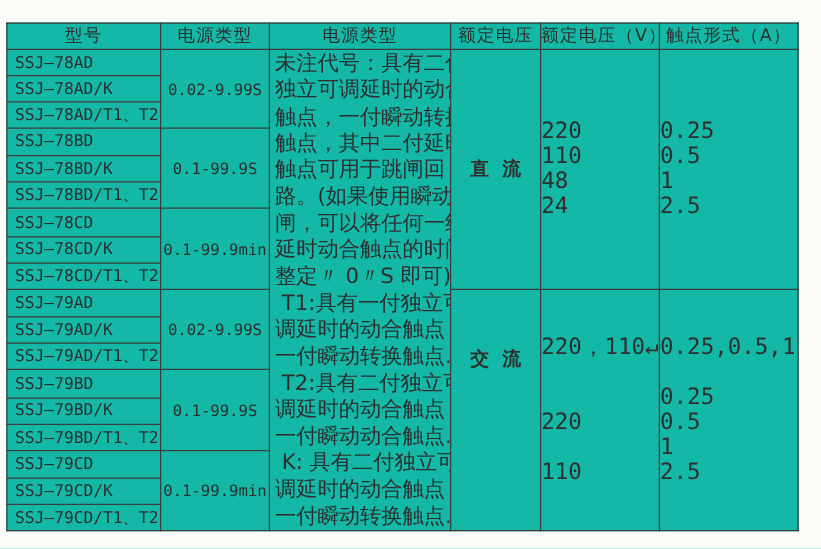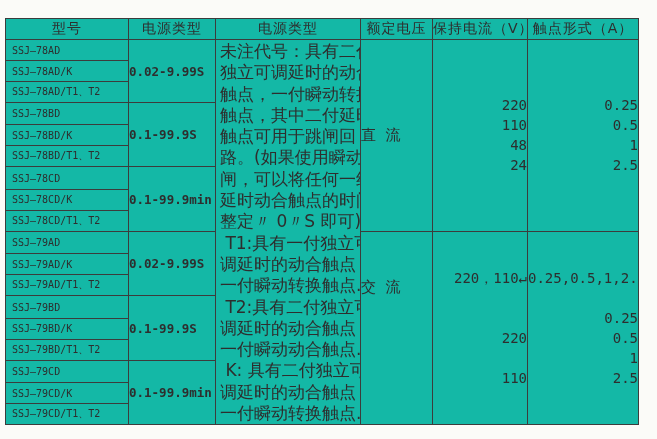--- a/index.html
+++ b/index.html
@@ -21,39 +21,39 @@
     padding:0;overflow:hidden;
   }
   .spec-table thead tr{height:21px;}
   .spec-table tbody tr{height:21px;}
   th.hdr{
     font-weight:normal;font-size:14px;text-align:center;
     letter-spacing:1px;white-space:nowrap;
   }
   td.model{
     font-family:"DejaVu Sans Mono","Liberation Mono",monospace;
-    font-size:10px;text-align:left;padding-left:6px;white-space:nowrap;
+    font-size:13px;text-align:left;padding-left:6px;white-space:nowrap;
   }
   td.delay{
     font-family:"DejaVu Sans Mono","Liberation Mono",monospace;
-    font-size:12.5px;white-space:nowrap;font-weight:bold;
+    font-size:12.5px;text-align:center;white-space:nowrap;
   }
   td.contact{
     vertical-align:top;text-align:left;
     font-size:17px;line-height:21.3px;
     padding:1px 2px 0 4px;
     white-space:pre;
   }
   td.power{
-    text-align:left;font-size:15px;vertical-align:middle;white-space:pre;
+    text-align:center;font-size:15px;vertical-align:middle;white-space:pre;font-weight:bold;
   }
   td.power.ac{vertical-align:top;padding-top:46px;}
   td.nums{
     font-family:"DejaVu Sans Mono","Liberation Mono",monospace;
-    font-size:14px;line-height:20px;text-align:right;vertical-align:middle;
+    font-size:18px;line-height:20px;text-align:left;vertical-align:middle;
     white-space:pre;
   }
 </style>
 </head>
 <body>
 
 <table class="spec-table">
   <colgroup>
     <col style="width:123px">
     <col style="width:87px">
@@ -61,21 +61,21 @@
     <col style="width:72px">
     <col style="width:95px">
     <col style="width:111px">
   </colgroup>
   <thead>
     <tr>
       <th class="hdr">型号</th>
       <th class="hdr">电源类型</th>
       <th class="hdr">电源类型</th>
       <th class="hdr">额定电压</th>
-      <th class="hdr">保持电流（V）</th>
+      <th class="hdr">额定电压（V）</th>
       <th class="hdr">触点形式（A）</th>
     </tr>
   </thead>
   <tbody>
     <tr>
       <td class="model">SSJ—78AD</td>
       <td class="delay" rowspan="3">0.02-9.99S</td>
       <td class="contact" rowspan="18">未注代号：具有二付
 独立可调延时的动合
 触点，一付瞬动转换

